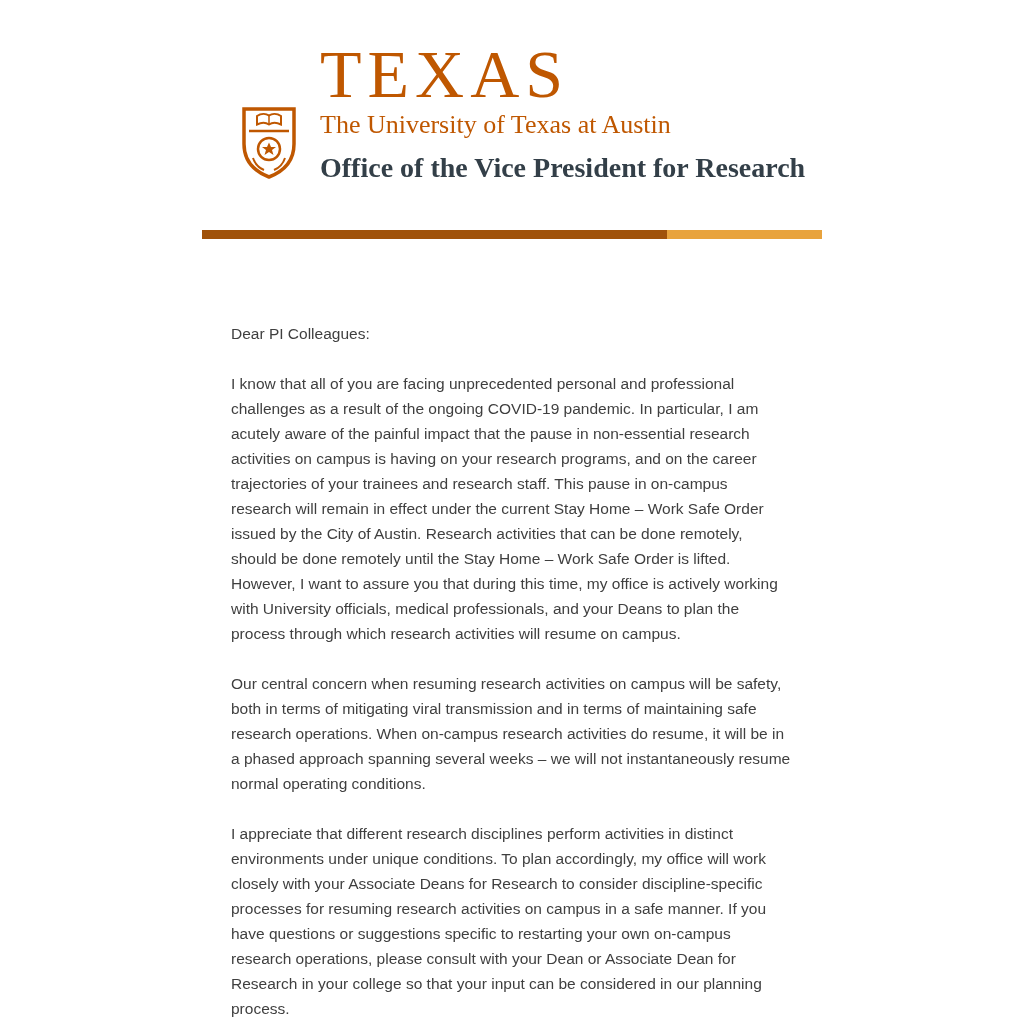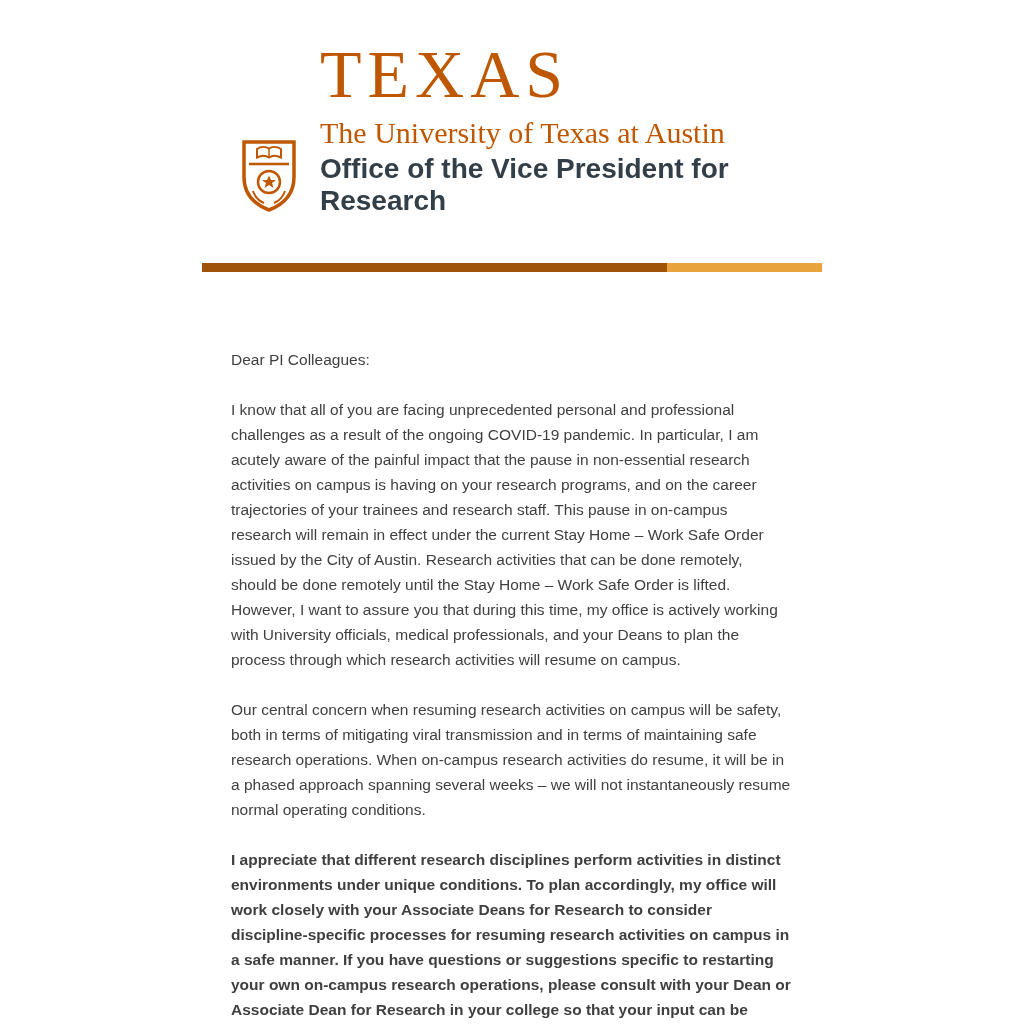--- a/index.html
+++ b/index.html
@@ -37,32 +37,32 @@
   .wordmark {
     font-family: "Liberation Serif", serif;
     font-size: 68px;
     line-height: 1;
     letter-spacing: 6px;
     color: var(--burnt-orange, #bf5700);
     font-weight: 400;
   }
   .university {
     font-family: "Liberation Serif", serif;
-    font-size: 30px;
+    font-size: 26px;
     line-height: 1.15;
     color: var(--burnt-orange, #bf5700);
-    margin-top: 8px;
+    margin-top: 2px;
   }
   .office {
-    font-family: Liberation Sans, sans-serif;
+    font-family: Liberation Serif, serif;
     font-size: 28px;
     line-height: 1.15;
     font-weight: 600;
     color: var(--charcoal, #333f48);
-    margin-top: 2px;
+    margin-top: 12px;
   }
 
   
   .divider {
     display: flex;
     width: 100%;
     height: 9px;
     margin-top: 46px;
   }
   .divider-left {
@@ -75,23 +75,23 @@
   }
 
   
   .letter {
     padding: 70px 30px 40px 29px;
     color: var(--body-text, #3f3f3f);
     font-size: 15.5px;
   }
   .letter p {
     line-height: 25px;
-    margin: 5px 0 25px 0;
+    margin: 12px 0 25px 0;
   }
-  .letter p:last-child { margin-bottom: 0; font-weight: bold; }
+  .letter p:last-child { margin-bottom: 0; }
 </style>
 </head>
 <body>
 
 <div class="page">
   <div class="content">
 
     <header class="brand">
       <div class="shield">
         <svg width="58" height="74" viewBox="0 0 58 74" xmlns="http://www.w3.org/2000/svg" aria-hidden="true">

